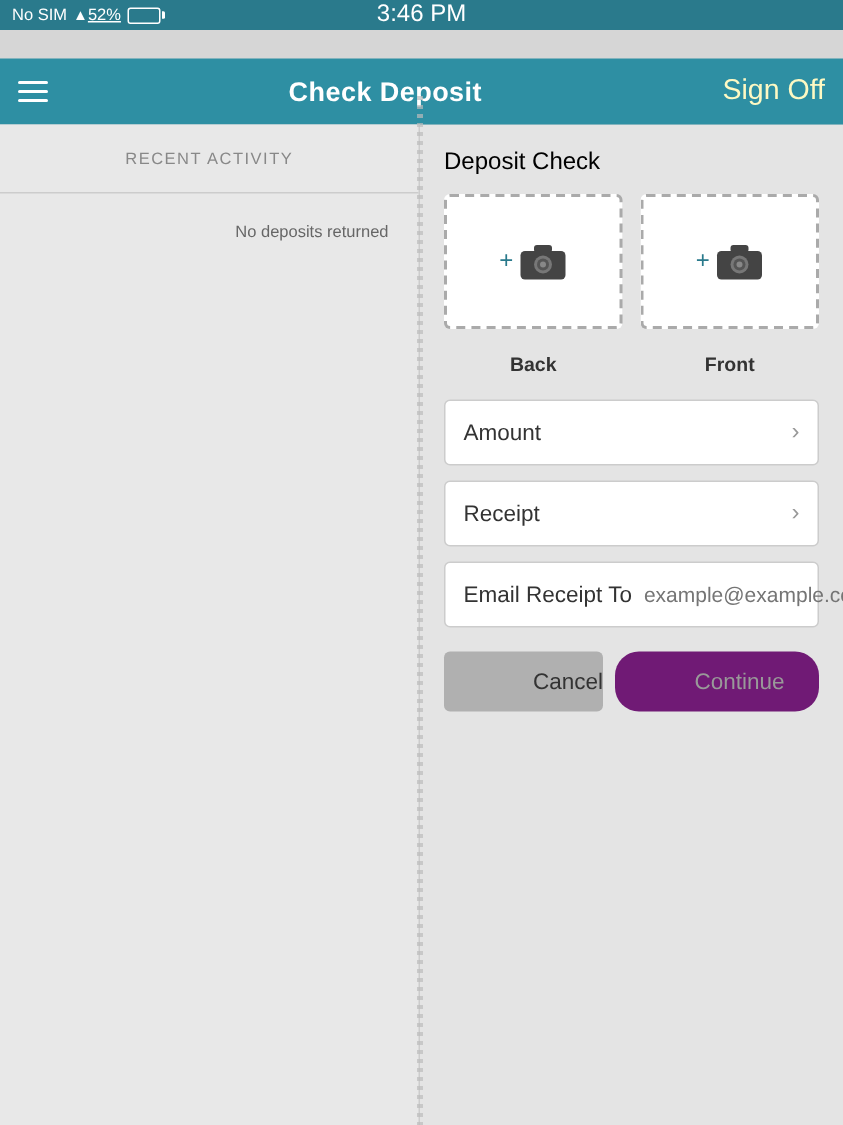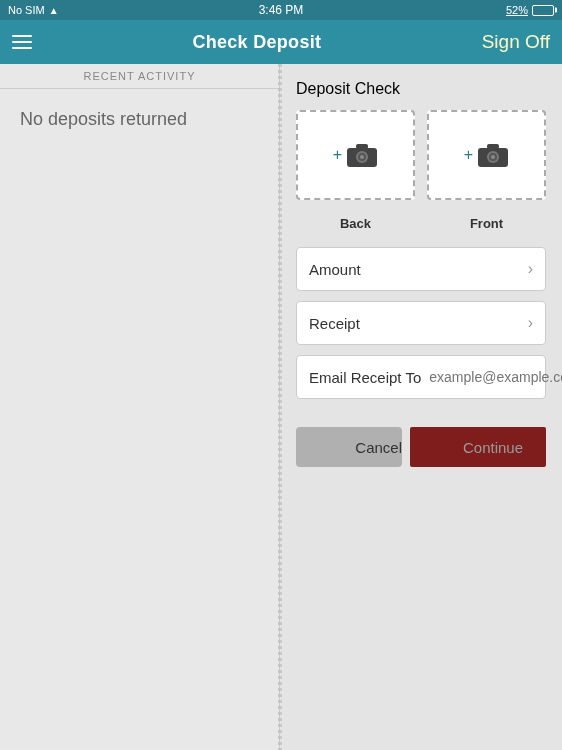--- a/index.html
+++ b/index.html
@@ -11,47 +11,47 @@
       overflow: hidden;
       position: relative;
     }
 
     
     .status-bar {
       height: 20px;
       background: #2a7a8c;
       display: flex;
       align-items: center;
-      justify-content: space-between;
       padding: 0 8px;
       font-size: 11px;
       color: white;
     }
     .status-left { display: flex; align-items: center; gap: 4px; }
-    .status-center { position: absolute; left: 50%; transform: translateX(-50%); font-size: 12px; font-weight: 500; }
+    .status-center { position: absolute; left: 50%; transform: translateX(-50%); font-size: 16px; font-weight: 500; }
     .status-right { display: flex; align-items: center; gap: 4px; font-size: 11px; text-decoration: underline; }
     .battery-icon {
       width: 22px; height: 11px; border: 1.5px solid white; border-radius: 2px; position: relative; display: inline-block;
     }
     .battery-icon::after {
       content: ''; position: absolute; right: -4px; top: 50%; transform: translateY(-50%);
       width: 2px; height: 5px; background: white; border-radius: 0 1px 1px 0;
     }
     .battery-fill {
       height: 100%; width: 52%; background: white; border-radius: 1px;
     }
 
     
     .nav-bar {
       height: 44px;
       background: #2e8fa3;
       display: flex;
       align-items: center;
       justify-content: space-between;
       padding: 0 12px;
+      margin-top: 19px;
     }
     .nav-hamburger {
       display: flex; flex-direction: column; gap: 4px; cursor: pointer;
     }
     .nav-hamburger span {
       display: block; width: 20px; height: 2px; background: white; border-radius: 1px;
     }
     .nav-title {
       font-size: 18px; font-weight: 600; color: white; letter-spacing: 0.3px;
     }
@@ -66,29 +66,29 @@
     }
 
     
     .left-panel {
       width: 280px;
       background: #e8e8e8;
       border-right: 1px solid #ccc;
       flex-shrink: 0;
     }
     .recent-activity-header {
-      height: 25px;
+      height: 46px;
       display: flex; align-items: center; justify-content: center;
       border-bottom: 1px solid #ccc;
     }
     .recent-activity-label {
       font-size: 11px; color: #888; letter-spacing: 1px; text-transform: uppercase;
     }
     .no-deposits {
-      padding: 20px; text-align: left; font-size: 18px; color: #666;
+      padding: 20px; text-align: right; font-size: 11px; color: #666;
     }
 
     
     .right-panel {
       flex: 1;
       background: #e4e4e4;
       padding: 16px;
       overflow-y: auto;
     }
 
@@ -142,41 +142,41 @@
     }
 
     
     .email-field {
       background: white;
       border: 1px solid #ccc;
       border-radius: 4px;
       height: 44px;
       display: flex; align-items: center;
       padding: 0 12px;
-      margin-bottom: 28px;
+      margin-bottom: 16px;
       gap: 8px;
     }
     .email-label {
       font-size: 15px; color: #333; white-space: nowrap;
     }
     .email-input {
       border: none; outline: none; flex: 1; font-size: 14px; color: #aaa;
       background: transparent;
     }
 
     
     .button-row {
       display: flex; gap: 8px;
     }
     .btn-cancel {
       flex: 1; height: 40px; background: #b0b0b0; border: none; border-radius: 4px;
       font-size: 15px; color: #333; cursor: pointer; text-align: right;
     }
     .btn-continue {
-      flex: 1; height: 40px; background: #7f1d1d; border: none; border-radius: 2px;
+      flex: 1; height: 40px; background: #701a75; border: none; border-radius: 16px;
       font-size: 15px; color: #999; cursor: pointer; padding-left: 30px;
     }
 
     
     .resize-handle {
       position: absolute;
       left: 278px;
       top: 64px;
       width: 4px;
       height: 686px;

